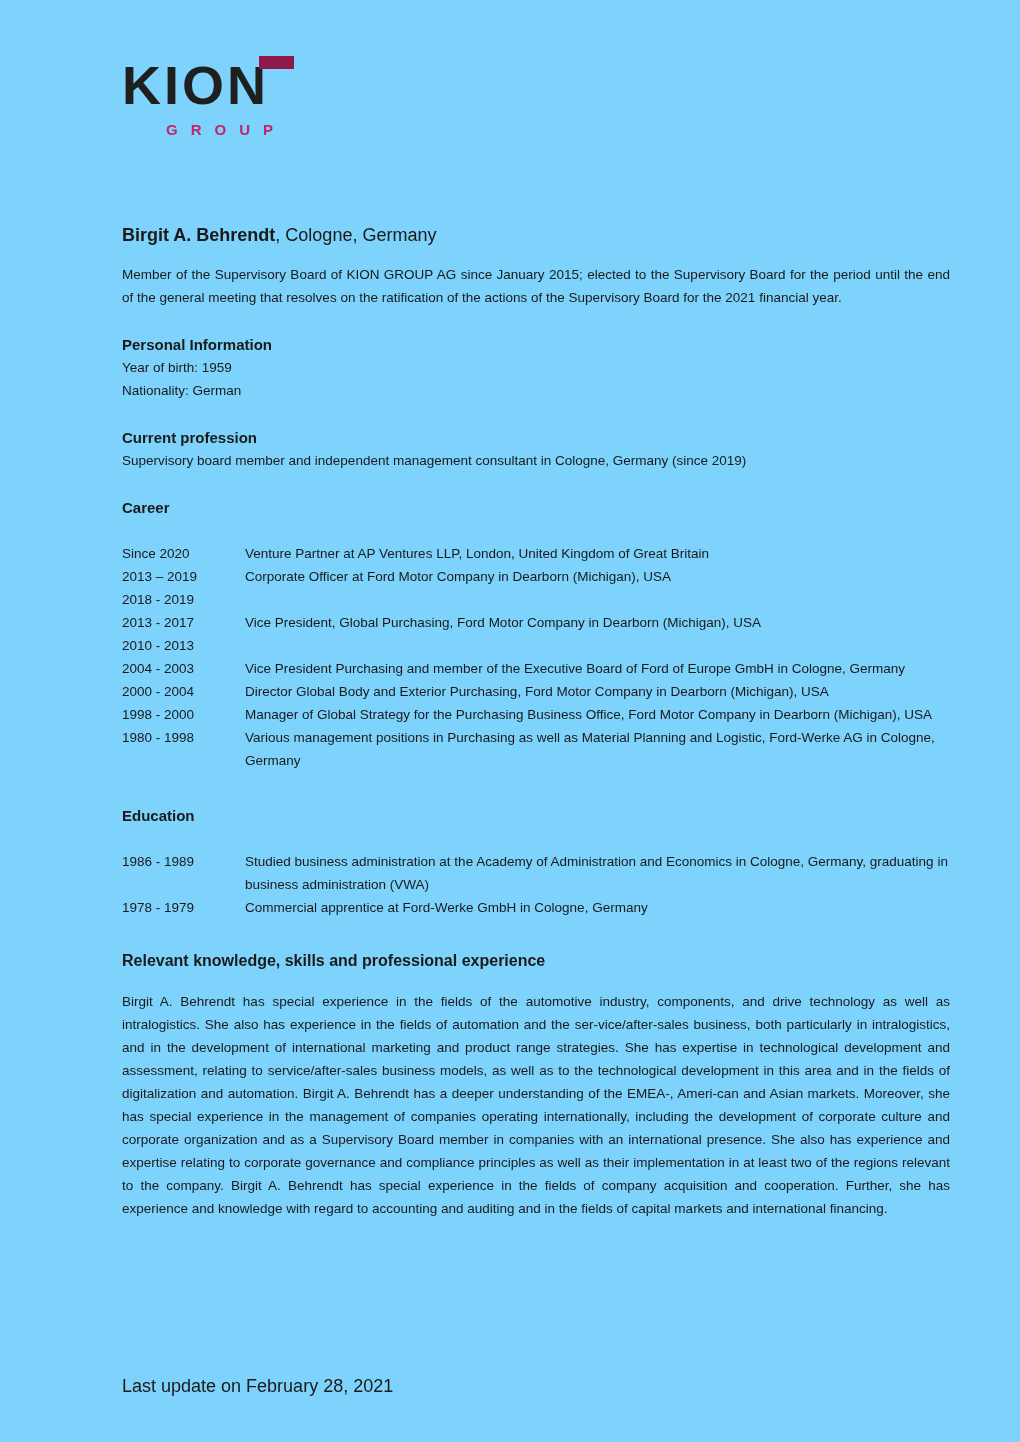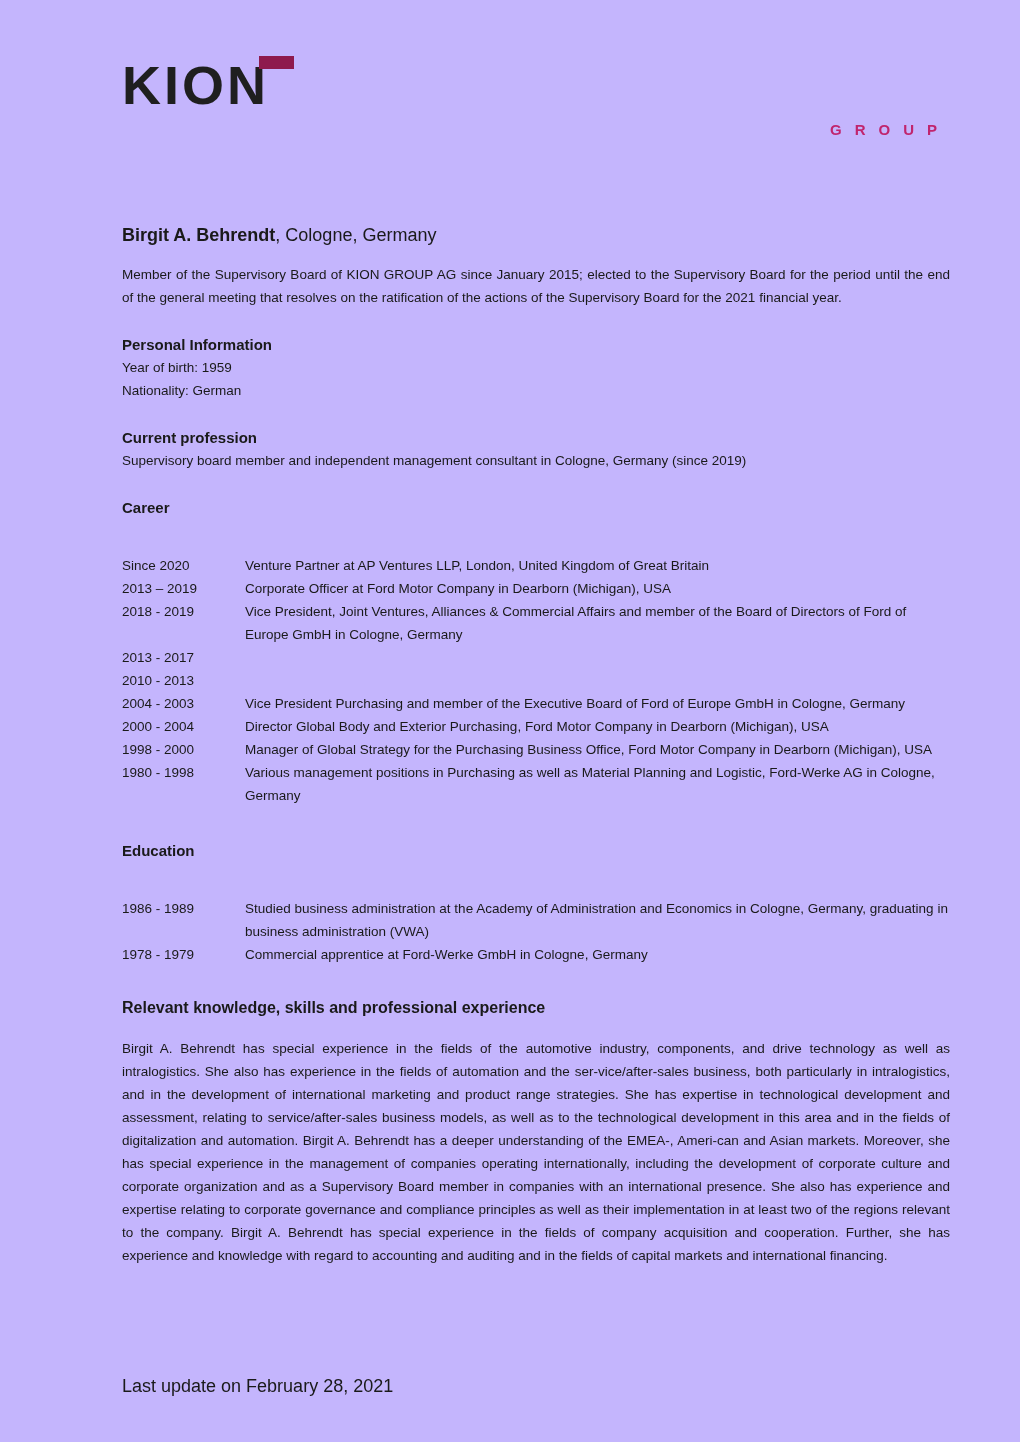--- a/index.html
+++ b/index.html
@@ -5,21 +5,21 @@
   * { margin: 0; padding: 0; box-sizing: border-box; }
   html, body { background: #ffffff; }
   body {
     font-family: "Liberation Sans", sans-serif;
     color: #1a1a1a;
   }
   .page {
     position: relative;
     width: 1020px;
     height: 1442px;
-    background: #c4b5fd;
+    background: #7dd3fc;
     padding: 58px 70px 0 122px;
     overflow: hidden;
   }
 
   
   .logo { line-height: 1; }
   .logo-top { display: flex; align-items: flex-start; }
   .logo-kion {
     font-size: 54px;
     font-weight: 800;
@@ -33,21 +33,20 @@
     height: 13px;
     margin-left: -10px;
     margin-top: -2px;
   }
   .logo-group {
     margin-top: 10px;
     margin-left: 44px;
     font-size: 15px;
     font-weight: 700;
     letter-spacing: 13px;
-    text-align: right;
   }
 
   
   .doc-title {
     margin-top: 86px;
     font-size: 18px;
     line-height: 24px;
   }
   .doc-title .name { font-weight: 700; }
 
@@ -64,21 +63,21 @@
     font-weight: 700;
     line-height: 23px;
   }
   .section-heading.large { font-size: 16px; }
   .plain-line {
     font-size: 13.5px;
     line-height: 23px;
   }
 
   
-  .timeline { margin-top: 35px; }
+  .timeline { margin-top: 23px; }
   .timeline-row {
     display: flex;
     font-size: 13.5px;
     line-height: 23px;
   }
   .timeline-row .period { flex: 0 0 123px; }
   .timeline-row .desc { flex: 1; }
 
   
   .footer {
@@ -120,24 +119,24 @@
     <div class="timeline-row">
       <span class="period">Since 2020</span>
       <span class="desc">Venture Partner at AP Ventures LLP, London, United Kingdom of Great Britain</span>
     </div>
     <div class="timeline-row">
       <span class="period">2013 – 2019</span>
       <span class="desc">Corporate Officer at Ford Motor Company in Dearborn (Michigan), USA</span>
     </div>
     <div class="timeline-row">
       <span class="period">2018 - 2019</span>
-      <span class="desc">Vice President, Joint Ventures, Alliances &amp; Commercial Affairs and member of the Board of Directors of Ford of Europe GmbH in Cologne, Germany</span>
     </div>
     <div class="timeline-row">
       <span class="period">2013 - 2017</span>
+      <span class="desc">Vice President, Global Purchasing, Ford Motor Company in Dearborn (Michigan), USA</span>
     </div>
     <div class="timeline-row">
       <span class="period">2010 - 2013</span>
     </div>
     <div class="timeline-row">
       <span class="period">2004 - 2003</span>
       <span class="desc">Vice President Purchasing and member of the Executive Board of Ford of Europe GmbH in Cologne, Germany</span>
     </div>
     <div class="timeline-row">
       <span class="period">2000 - 2004</span>

